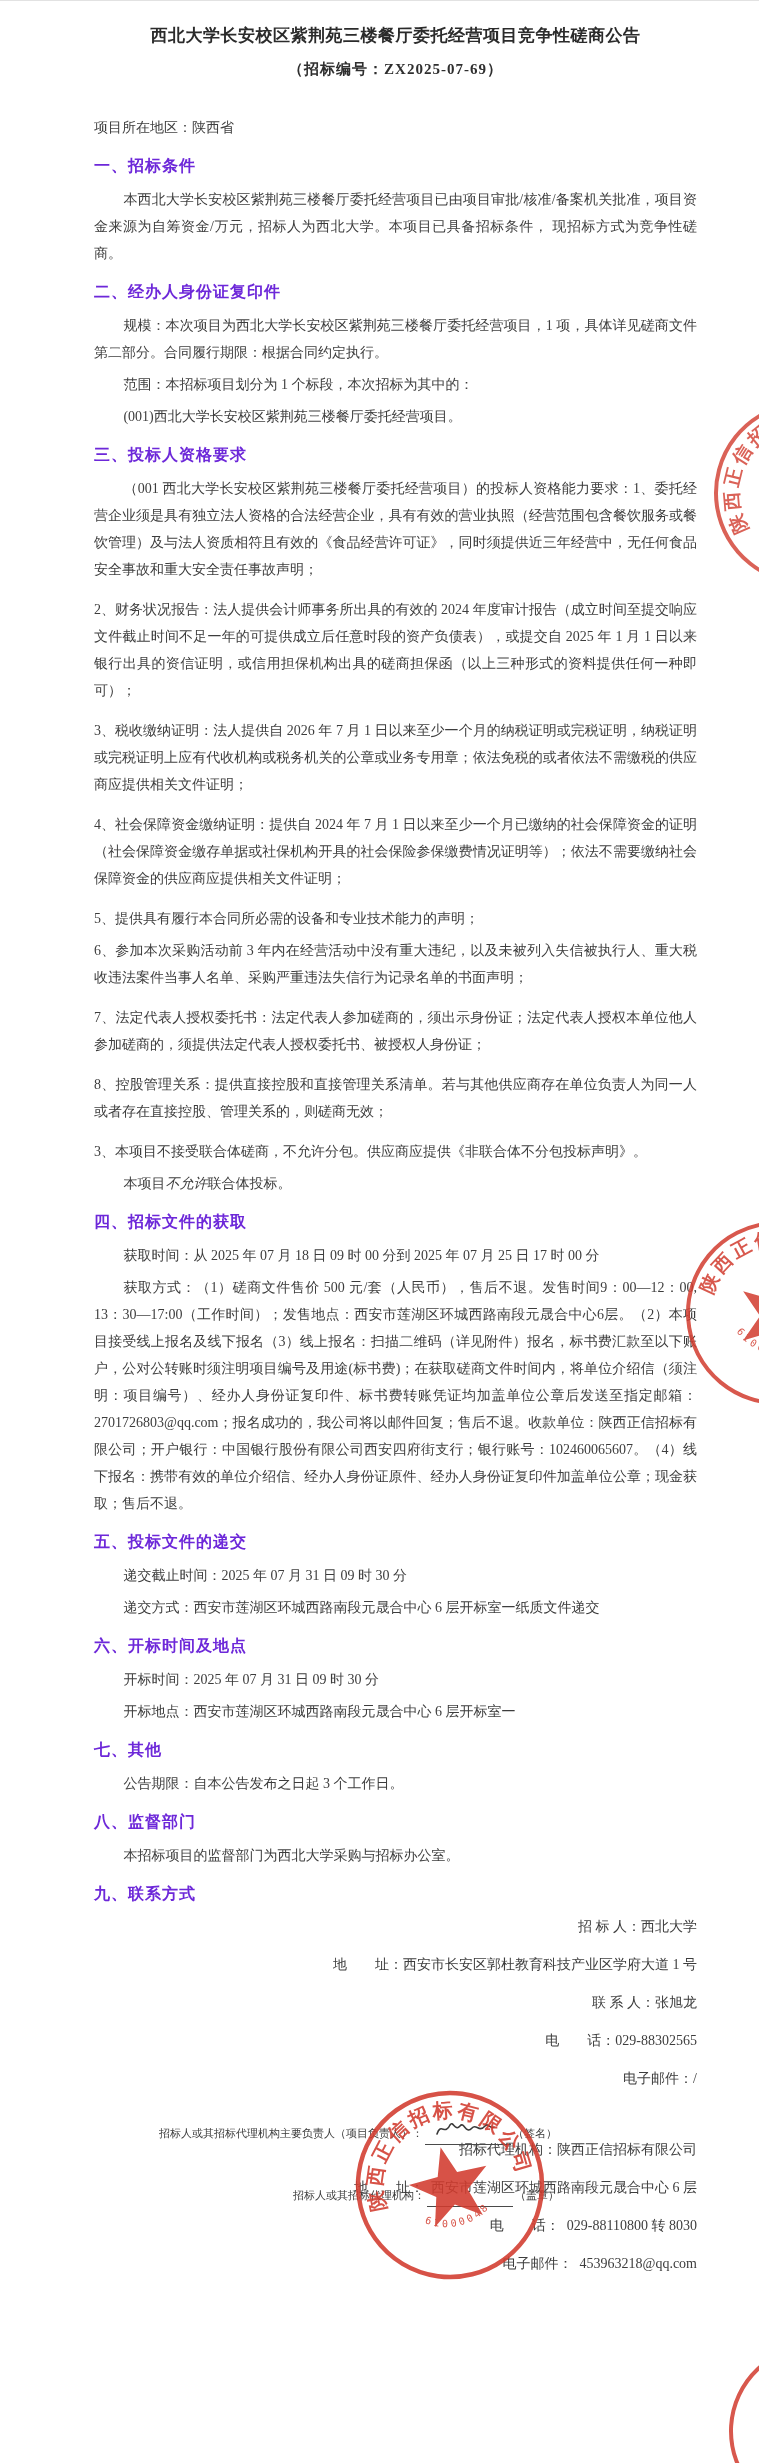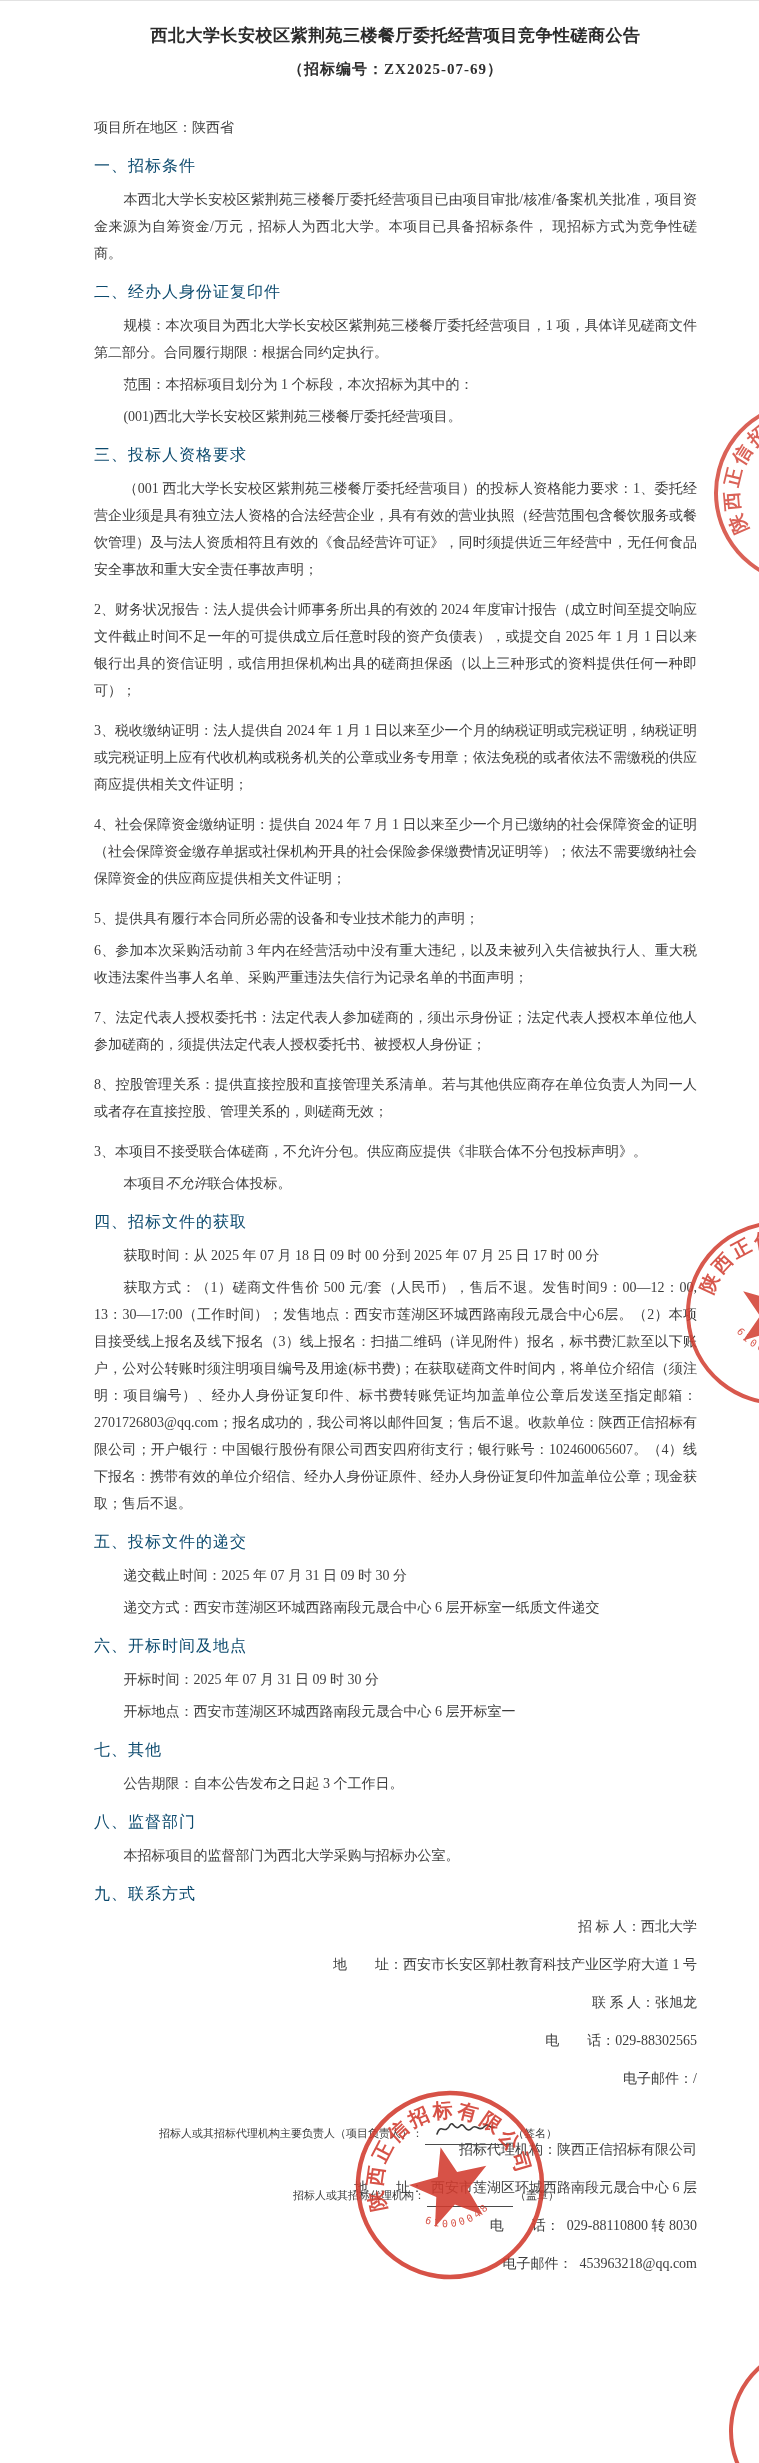--- a/index.html
+++ b/index.html
@@ -12,21 +12,21 @@
   .doc-title{
     text-align:center;font-size:17px;font-weight:bold;color:#2b2b2b;
     line-height:26px;letter-spacing:.5px;margin:6px 0 0;
   }
   .doc-subtitle{
     text-align:center;font-size:15px;font-weight:600;color:#2f2f2f;
     line-height:24px;margin:8px 0 0;letter-spacing:1px;
   }
   .region-line{font-size:14px;color:#3f3f3f;margin:34px 0 0;line-height:26px;}
   .sec-h{
-    font-size:16px;font-weight:normal;color:#0c4a6e;margin:15px 0 9px;
+    font-size:16px;font-weight:bold;color:#6d28d9;margin:15px 0 9px;
     font-family:"Liberation Sans","DejaVu Sans",sans-serif;letter-spacing:1px;
   }
   .para{
     font-size:14px;line-height:27px;text-align:justify;margin:0 0 5px;color:#3d3d3d;
   }
   .para.indent{text-indent:2.1em;}
   .para.gap{margin-top:13px;}
   .para.contact{
     white-space:pre-wrap;padding-left:12px;margin:0 0 13px;line-height:25px;text-align:right;
   }
@@ -57,21 +57,21 @@
     <div>
         <h2 class="sec-h">一、招标条件</h2>
         <p class="para indent">本西北大学长安校区紫荆苑三楼餐厅委托经营项目已由项目审批/核准/备案机关批准，项目资金来源为自筹资金/万元，招标人为西北大学。本项目已具备招标条件， 现招标方式为竞争性磋商。</p>
         <h2 class="sec-h">二、经办人身份证复印件</h2>
         <p class="para indent">规模：本次项目为西北大学长安校区紫荆苑三楼餐厅委托经营项目，1 项，具体详见磋商文件第二部分。合同履行期限：根据合同约定执行。</p>
         <p class="para indent">范围：本招标项目划分为 1 个标段，本次招标为其中的：</p>
         <p class="para indent">(001)西北大学长安校区紫荆苑三楼餐厅委托经营项目。</p>
         <h2 class="sec-h">三、投标人资格要求</h2>
         <p class="para indent">（001 西北大学长安校区紫荆苑三楼餐厅委托经营项目）的投标人资格能力要求：1、委托经营企业须是具有独立法人资格的合法经营企业，具有有效的营业执照（经营范围包含餐饮服务或餐饮管理）及与法人资质相符且有效的《食品经营许可证》，同时须提供近三年经营中，无任何食品安全事故和重大安全责任事故声明；</p>
         <p class="para gap">2、财务状况报告：法人提供会计师事务所出具的有效的 2024 年度审计报告（成立时间至提交响应文件截止时间不足一年的可提供成立后任意时段的资产负债表），或提交自 2025 年 1 月 1 日以来银行出具的资信证明，或信用担保机构出具的磋商担保函（以上三种形式的资料提供任何一种即可）；</p>
-        <p class="para gap">3、税收缴纳证明：法人提供自 2024 年 1 月 1 日以来至少一个月的纳税证明或完税证明，纳税证明或完税证明上应有代收机构或税务机关的公章或业务专用章；依法免税的或者依法不需缴税的供应商应提供相关文件证明；</p>
+        <p class="para gap">3、税收缴纳证明：法人提供自 2026 年 7 月 1 日以来至少一个月的纳税证明或完税证明，纳税证明或完税证明上应有代收机构或税务机关的公章或业务专用章；依法免税的或者依法不需缴税的供应商应提供相关文件证明；</p>
         <p class="para gap">4、社会保障资金缴纳证明：提供自 2024 年 7 月 1 日以来至少一个月已缴纳的社会保障资金的证明（社会保障资金缴存单据或社保机构开具的社会保险参保缴费情况证明等）；依法不需要缴纳社会保障资金的供应商应提供相关文件证明；</p>
         <p class="para gap">5、提供具有履行本合同所必需的设备和专业技术能力的声明；</p>
         <p class="para">6、参加本次采购活动前 3 年内在经营活动中没有重大违纪，以及未被列入失信被执行人、重大税收违法案件当事人名单、采购严重违法失信行为记录名单的书面声明；</p>
         <p class="para gap">7、法定代表人授权委托书：法定代表人参加磋商的，须出示身份证；法定代表人授权本单位他人参加磋商的，须提供法定代表人授权委托书、被授权人身份证；</p>
         <p class="para gap">8、控股管理关系：提供直接控股和直接管理关系清单。若与其他供应商存在单位负责人为同一人或者存在直接控股、管理关系的，则磋商无效；</p>
         <p class="para gap">3、本项目不接受联合体磋商，不允许分包。供应商应提供《非联合体不分包投标声明》。</p>
         <p class="para indent"><span>本项目</span><span class="ital">不允许</span><span>联合体投标。</span></p>
         <h2 class="sec-h">四、招标文件的获取</h2>
         <p class="para indent">获取时间：从 2025 年 07 月 18 日 09 时 00 分到 2025 年 07 月 25 日  17 时 00 分</p>
         <p class="para indent">获取方式：（1）磋商文件售价 500 元/套（人民币），售后不退。发售时间9：00—12：00, 13：30—17:00（工作时间）；发售地点：西安市莲湖区环城西路南段元晟合中心6层。（2）本项目接受线上报名及线下报名（3）线上报名：扫描二维码（详见附件）报名，标书费汇款至以下账户，公对公转账时须注明项目编号及用途(标书费)；在获取磋商文件时间内，将单位介绍信（须注明：项目编号）、经办人身份证复印件、标书费转账凭证均加盖单位公章后发送至指定邮箱：2701726803@qq.com；报名成功的，我公司将以邮件回复；售后不退。收款单位：陕西正信招标有限公司；开户银行：中国银行股份有限公司西安四府街支行；银行账号：102460065607。（4）线下报名：携带有效的单位介绍信、经办人身份证原件、经办人身份证复印件加盖单位公章；现金获取；售后不退。</p>

